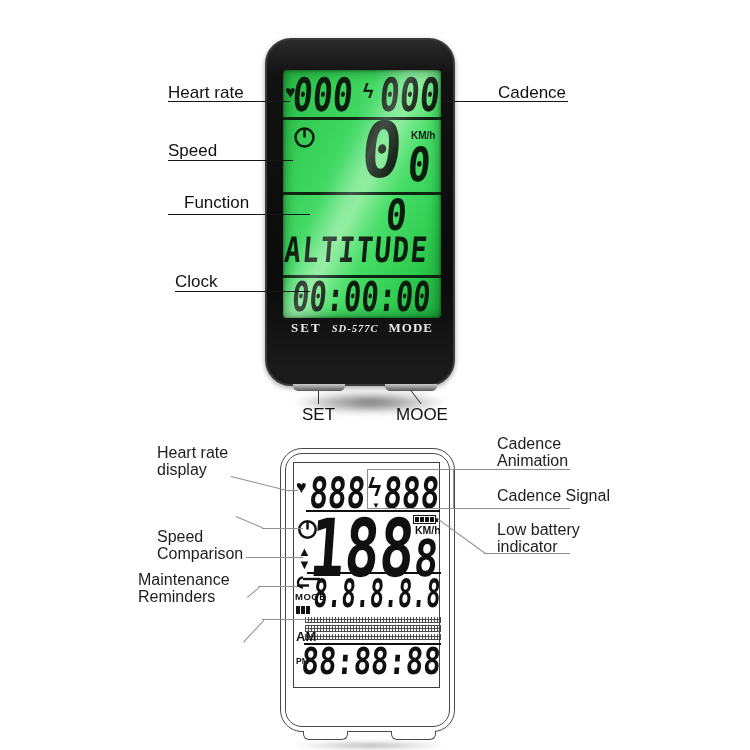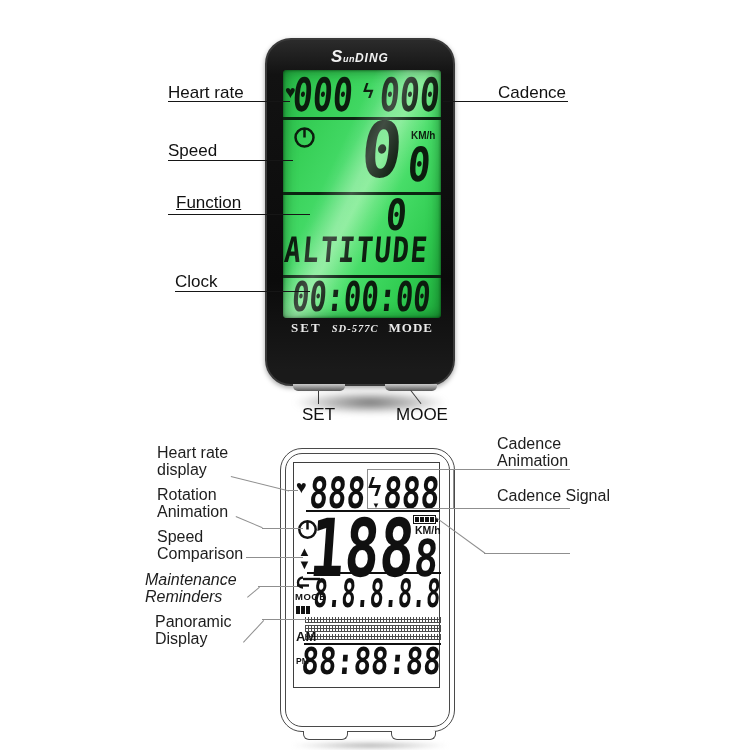--- a/index.html
+++ b/index.html
@@ -59,21 +59,20 @@
      background-image:repeating-linear-gradient(90deg,#4a4a4a 0 1px,transparent 1px 3px),
                       repeating-linear-gradient(0deg,#4a4a4a 0 1px,transparent 1px 3px);}
   .tiny{position:absolute;font-weight:bold;color:#111;line-height:1;}
 </style>
 </head>
 <body>
 
 <div id="stage">
 
   <div class="device"></div>
-  <div class="logo"><span class="s">S</span><span class="un">un</span><span class="ding">DING</span></div>
 
   <div class="tscreen">
     <div class="abs" style="left:2px;top:12px;font-size:18px;color:#0c1c0e;">♥</div>
     <div class="seg tseg" style="left:12px;top:2px;font-size:46px;transform:skewX(-5deg) scaleX(.72);">000</div>
     <div class="abs" style="left:80px;top:10px;font-size:20px;font-weight:bold;color:#0c1c0e;">ϟ</div>
     <div class="seg tseg" style="left:99px;top:2px;font-size:46px;transform:skewX(-5deg) scaleX(.72);">000</div>
     <div class="sep" style="top:47px;"></div>
 
     <svg class="abs" style="left:10px;top:56px;" width="23" height="23" viewBox="0 0 22 22">
       <circle cx="11" cy="11" r="8.6" fill="none" stroke="#0c1c0e" stroke-width="2.4"></circle>
@@ -100,21 +99,21 @@
   <div class="tab" style="left:293px;"></div>
   <div class="tab" style="left:385px;"></div>
   <div class="shadow1"></div>
 
   <div class="co" style="left:168px;top:83px;">Heart rate</div>
   <div class="ln" style="left:168px;top:101px;width:122px;"></div>
   <div class="co" style="left:498px;top:83px;">Cadence</div>
   <div class="ln" style="left:443px;top:101px;width:125px;"></div>
   <div class="co" style="left:168px;top:141px;">Speed</div>
   <div class="ln" style="left:168px;top:160px;width:125px;"></div>
-  <div class="co" style="left:176px;top:193px;text-decoration:underline;">Function</div>
+  <div class="co" style="left:184px;top:193px;">Function</div>
   <div class="ln" style="left:168px;top:214px;width:142px;"></div>
   <div class="co" style="left:175px;top:272px;">Clock</div>
   <div class="ln" style="left:175px;top:291px;width:135px;"></div>
 
   <div class="abs" style="left:318px;top:391px;width:1px;height:13px;background:#3a3a3a;"></div>
   <div class="abs" style="left:411px;top:390px;width:17px;height:1px;background:#3a3a3a;transform:rotate(52deg);transform-origin:left top;"></div>
   <div class="co" style="left:302px;top:405px;">SET</div>
   <div class="co" style="left:396px;top:405px;">MOOE</div>
 
   <div class="outl" style="left:280px;top:448px;width:175px;height:284px;border-radius:22px;"></div>
@@ -186,35 +185,31 @@
   <div class="gln" style="left:367px;top:508px;width:203px;"></div>
   <div class="gv" style="left:367px;top:469px;height:40px;"></div>
   <div class="gv" style="left:453px;top:469px;height:40px;"></div>
   <div class="gln" style="left:436px;top:517px;width:61px;transform:rotate(36deg);"></div>
   <div class="gln" style="left:484px;top:553px;width:86px;"></div>
 
   <div class="co2" style="left:157px;top:444px;">
     <div>Heart rate</div>
     <div>display</div>
   </div>
-  <div class="co2" style="left:157px;top:486px;">
-    <div>Rotation</div>
-    <div>Animation</div>
-  </div>
   <div class="co2" style="left:157px;top:528px;">
     <div>Speed</div>
     <div>Comparison</div>
   </div>
-  <div class="co2" style="left:145px;top:571px;font-style:italic;">
+  <div class="co2" style="left:138px;top:571px;">
     <div>Maintenance</div>
     <div>Reminders</div>
-  </div>
-  <div class="co2" style="left:155px;top:613px;">
-    <div>Panoramic</div>
-    <div>Display</div>
   </div>
   <div class="co2" style="left:497px;top:435px;">
     <div>Cadence</div>
     <div>Animation</div>
   </div>
   <div class="co2" style="left:497px;top:487px;">Cadence Signal</div>
+  <div class="co2" style="left:497px;top:521px;">
+    <div>Low battery</div>
+    <div>indicator</div>
+  </div>
 
 </div>
 
 </body></html>

